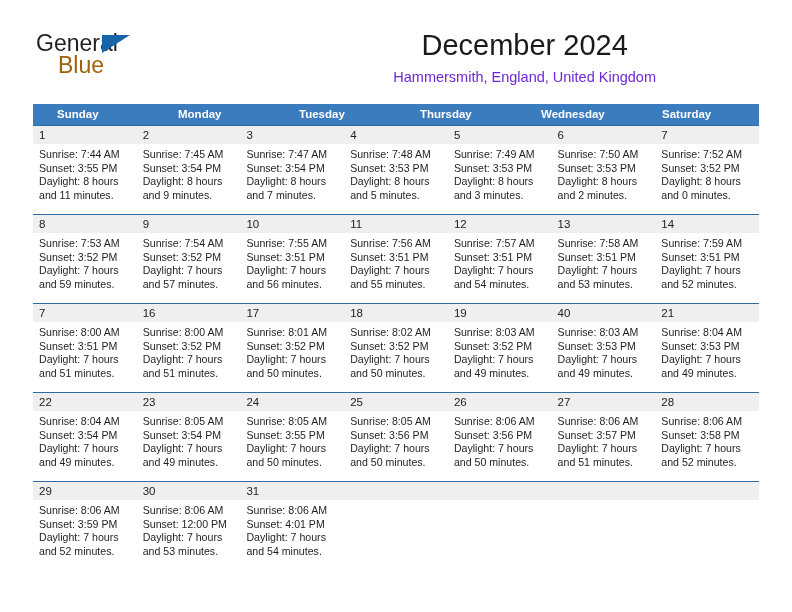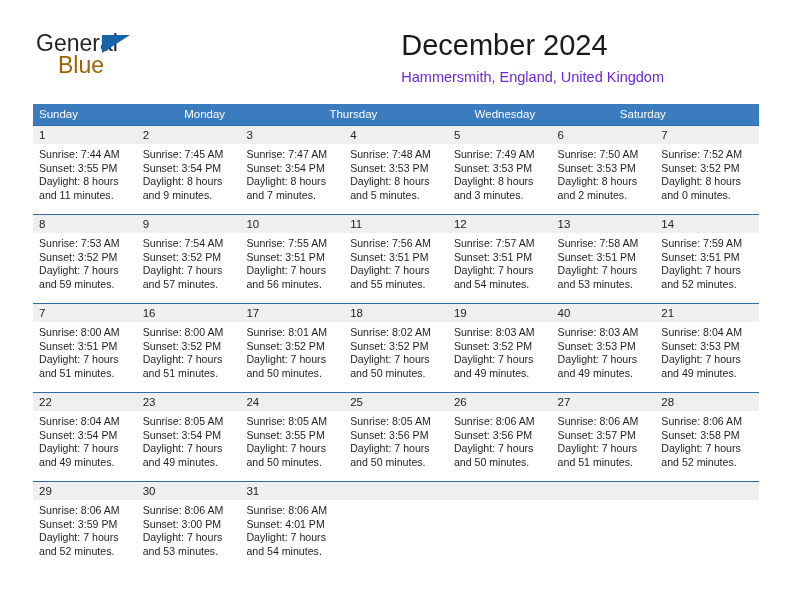--- a/index.html
+++ b/index.html
@@ -57,23 +57,23 @@
   .brand-blue {
     position: absolute;
     left: 22px;
     top: 22px;
     font-size: 23px;
     color: #a16207;
     line-height: 26px;
   }
   .title-block {
     position: absolute;
-    right: 36px;
+    right: 44px;
     top: 28px;
-    text-align: left;
+    text-align: center;
   }
   .cal-title {
     font-size: 29px;
     color: #1a1a1a;
     line-height: 34px;
     white-space: nowrap;
   }
   .cal-subtitle {
     margin-top: 6px;
     font-size: 14.5px;
@@ -92,23 +92,24 @@
   .dow-row {
     display: flex;
     background: #3a7cbe;
     height: 21px;
   }
   .dow {
     flex: 1 1 0;
     color: #ffffff;
     font-size: 11.5px;
     line-height: 21px;
-    padding-left: 6px;
+    padding-left: 24px;
     box-sizing: border-box;
     white-space: nowrap;
+    font-weight: bold;
   }
   .week {
     display: flex;
     border-top: 1px solid #2e6ca4;
     height: 89px;
     box-sizing: border-box;
   }
   .week:first-of-type {
     border-top: none;
   }
@@ -160,20 +161,21 @@
       <div class="cal-subtitle">Hammersmith, England, United Kingdom</div>
     </div>
 
   </div>
 
   <div class="calendar">
 
     <div class="dow-row">
       <div class="dow">Sunday</div>
       <div class="dow">Monday</div>
+      <div class="dow">Tuesday</div>
       <div class="dow">Thursday</div>
       <div class="dow">Wednesday</div>
       <div class="dow">Saturday</div>
     </div>
 
     <div class="week">
       <div class="cell">
         <span class="daynum">1</span>
         <div class="cell-body">
           <div>Sunrise: 7:44 AM</div>
@@ -443,21 +445,21 @@
           <div>Sunrise: 8:06 AM</div>
           <div>Sunset: 3:59 PM</div>
           <div>Daylight: 7 hours</div>
           <div>and 52 minutes.</div>
         </div>
       </div>
       <div class="cell">
         <span class="daynum">30</span>
         <div class="cell-body">
           <div>Sunrise: 8:06 AM</div>
-          <div>Sunset: 3:00 PM</div>
+          <div>Sunset: 12:00 PM</div>
           <div>Daylight: 7 hours</div>
           <div>and 53 minutes.</div>
         </div>
       </div>
       <div class="cell">
         <span class="daynum">31</span>
         <div class="cell-body">
           <div>Sunrise: 8:06 AM</div>
           <div>Sunset: 4:01 PM</div>
           <div>Daylight: 7 hours</div>

